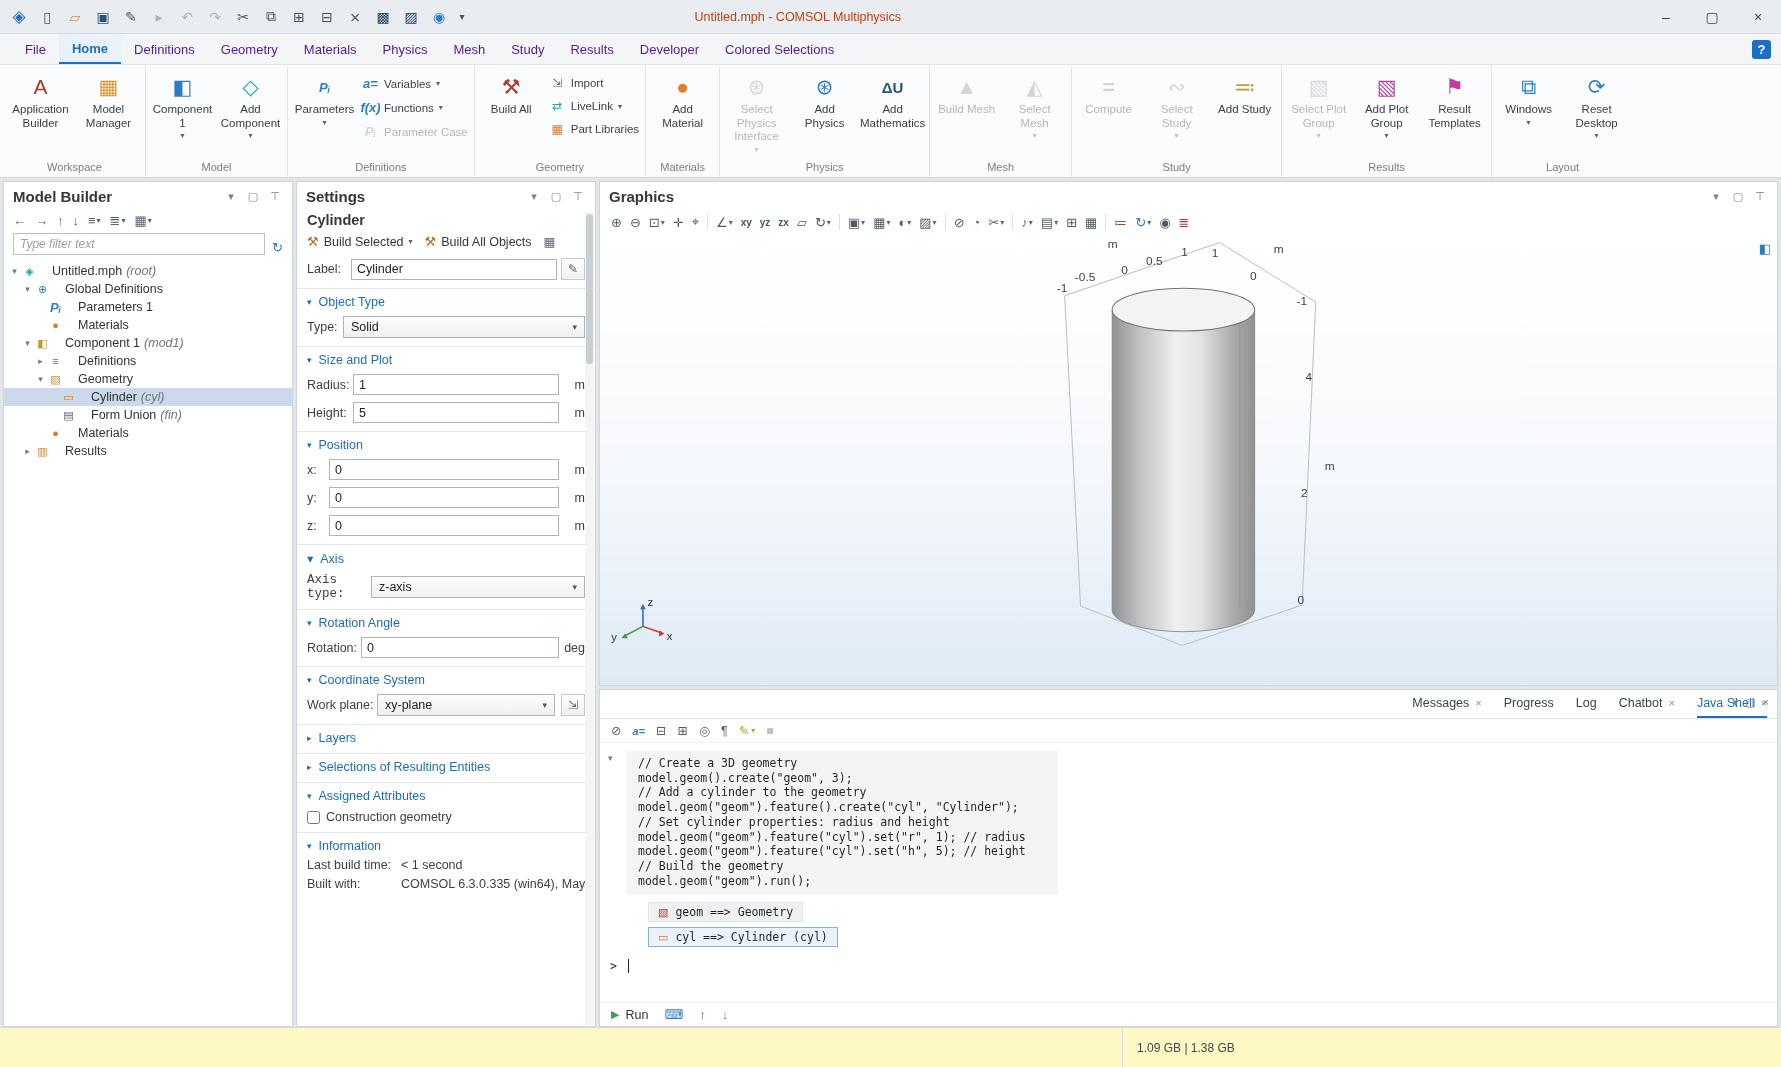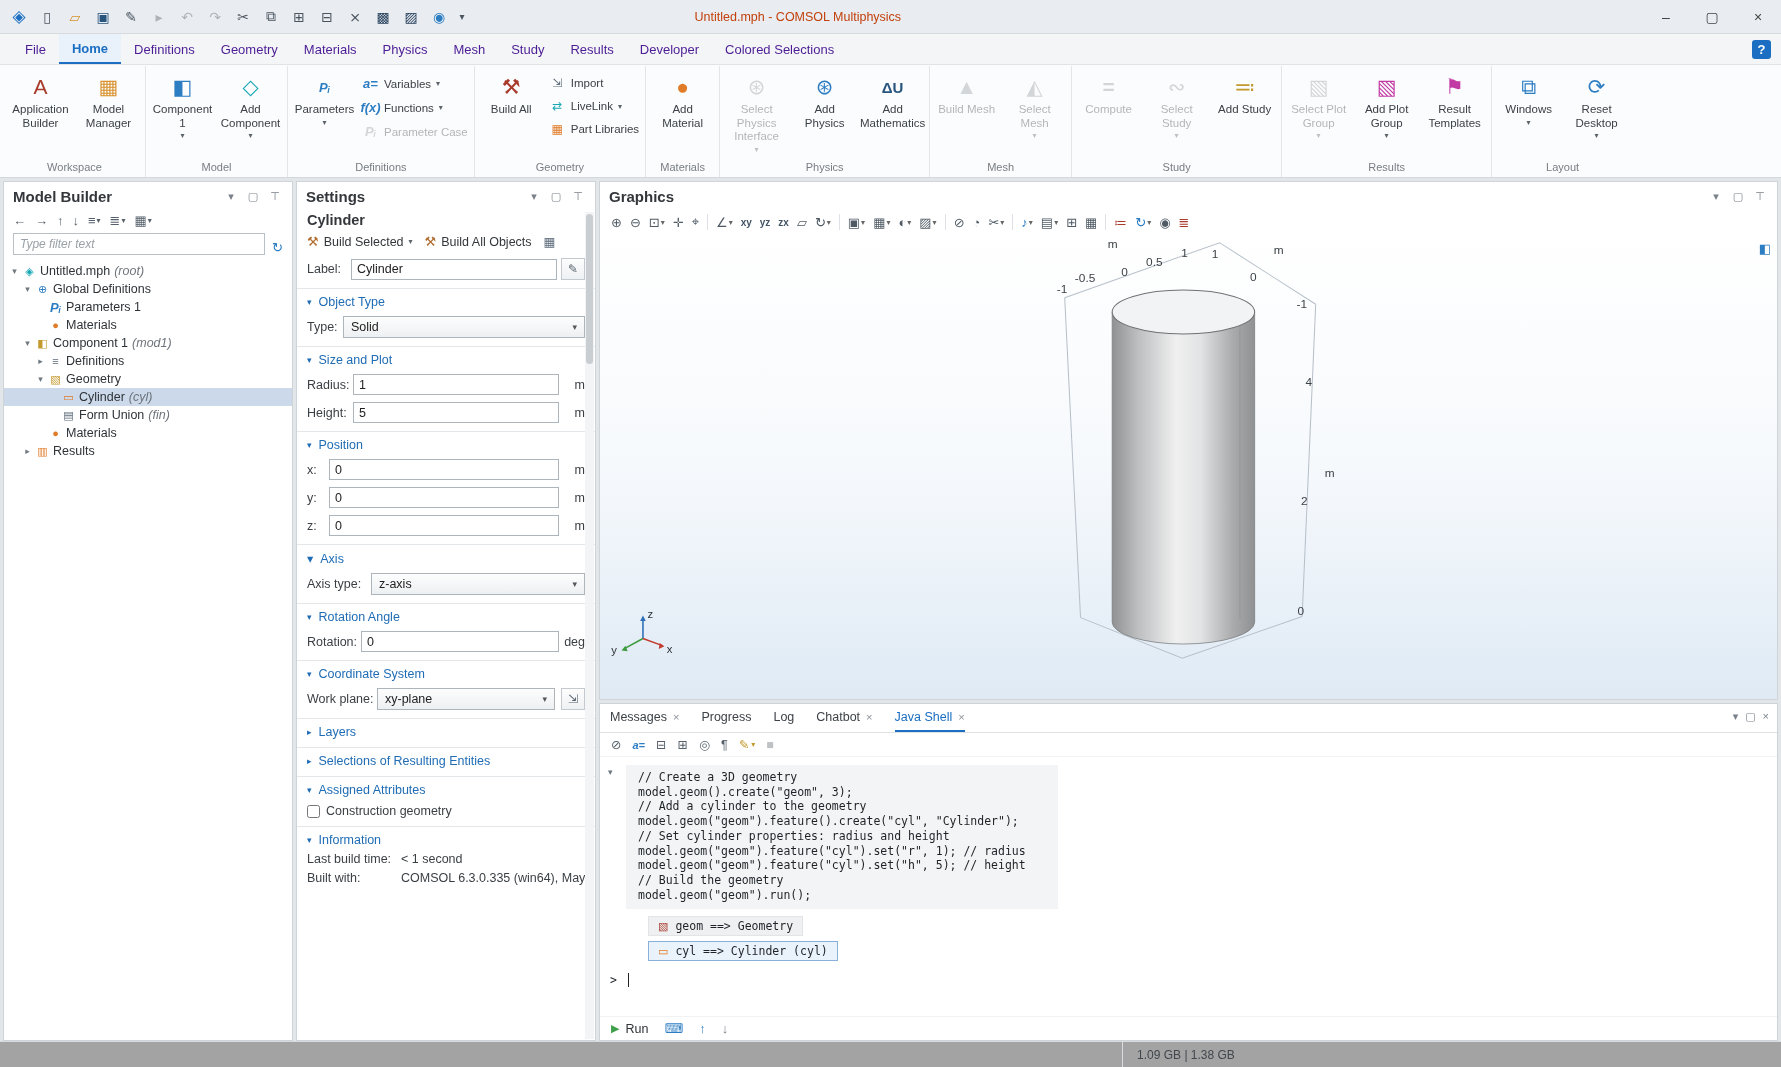--- a/index.html
+++ b/index.html
@@ -57,41 +57,41 @@
 .mbt{display:flex;align-items:center;gap:1px;}
 .mbt .scaret{font-size:8px;}
 .mb-filter-row{display:flex;align-items:flex-end;gap:7px;padding:1px 9px 5px;flex:none;}
 .mb-filter{flex:1;height:22px;border:1px solid #b9c0c6;padding:0 6px;font-size:12px;color:#333;}
 .mb-filter::placeholder{color:#9aa1a8;font-style:italic;}
 .tree{flex:1;overflow:hidden;font-size:12.5px;padding-top:2px;}
 .trow{display:flex;align-items:center;height:18px;white-space:nowrap;}
 .trow.selected{background:#ccd9ea;}
 .tarrow{width:13px;text-align:center;color:#6e7880;font-size:9px;flex:none;}
 .ticon{width:17px;text-align:center;font-size:11px;flex:none;}
-.tlabel{color:#2e3338;margin-left:2px;}
+.tlabel{color:#2e3338;margin-left:14px;}
 .tsuffix{font-style:italic;color:#6e757c;margin-left:4px;}
 
 
 .settings{width:300px;flex:none;position:relative;}
 .set-body{flex:1;overflow:hidden;}
 .set-node-title{font-size:14.5px;font-weight:bold;color:#33373b;padding:1px 10px 6px;}
 .set-toolbar{display:flex;align-items:center;gap:12px;padding:0 10px 7px;font-size:12.5px;color:#33373b;}
 .set-tbtn{display:flex;align-items:center;gap:5px;}
 .set-tbtn .scaret{font-size:8px;color:#5c636a;}
 .hammer{color:#b06c2e;font-size:13px;}
 .lrow{display:flex;align-items:center;padding:2px 10px 8px;gap:4px;}
 .lrow label{width:40px;font-size:12.5px;color:#3a3f44;flex:none;}
 .tinput{flex:1;height:21px;border:1px solid #adb5bc;padding:0 5px;font-size:12.5px;color:#222;background:#fff;min-width:0;}
 .sq-btn{width:24px;height:22px;border:1px solid #c3c9ce;background:linear-gradient(#fdfdfd,#eef1f3);display:flex;align-items:center;justify-content:center;font-size:12px;color:#56606a;flex:none;}
 .sec{border-top:1px solid #e4e7ea;padding:6px 10px 8px;}
 .sec-head{display:flex;align-items:center;gap:7px;color:#1f6cb5;font-size:12.5px;}
 .sec-head .chev{font-size:9px;}
 .sec .frow{display:flex;align-items:center;margin-top:7px;}
 .frow label{font-size:12.5px;color:#3a3f44;flex:none;}
-.lw36{width:36px;} .lw46{width:46px;} .lw22{width:22px;} .lw64{width:64px;} .lw54{width:54px;} .lw70{width:70px;}
+.lw36{width:36px;} .lw46{width:46px;} .lw22{width:22px;} .lw64{width:64px;font-family:Liberation Mono, monospace;} .lw54{width:54px;} .lw70{width:70px;}
 .unit{width:26px;text-align:right;font-size:12.5px;color:#3a3f44;flex:none;}
 .fselect{flex:1;height:22px;border:1px solid #adb5bc;background:linear-gradient(#fdfdfd,#edf0f2);display:flex;align-items:center;padding:0 7px;font-size:12.5px;color:#222;min-width:0;}
 .fselect .sel-caret{margin-left:auto;font-size:9px;color:#555;}
 .chkrow{display:flex;align-items:center;gap:6px;margin-top:7px;font-size:12.5px;color:#3a3f44;}
 .irow{display:flex;margin-top:5px;font-size:12.5px;color:#3a3f44;}
 .ilabel{width:94px;flex:none;}
 .ival{flex:1;white-space:nowrap;overflow:hidden;}
 .set-scroll{position:absolute;right:1px;top:30px;bottom:1px;width:9px;background:#f2f4f5;}
 .set-thumb{position:absolute;left:1px;right:1px;top:2px;height:150px;background:#c9ced3;border-radius:4px;}
 
@@ -102,21 +102,21 @@
 .g-tool{display:flex;align-items:center;gap:1px;padding:2px 3px;border-radius:3px;flex:none;}
 .g-tool .scaret{font-size:8px;color:#666;}
 .g-tool .vtxt{font-size:10px;font-weight:bold;color:#456;}
 .g-sep{width:1px;height:16px;background:#dde1e5;margin:0 3px;flex:none;}
 .g-canvas{flex:1;position:relative;background:linear-gradient(180deg,#ffffff 0%,#f6f9fc 50%,#dfeaf5 100%);min-height:0;}
 .g-canvas svg{position:absolute;inset:0;width:100%;height:100%;}
 .canvas-corner-icon{position:absolute;top:6px;right:6px;font-size:13px;color:#2d7dc3;}
 
 
 .console{height:338px;flex:none;}
-.tabs-row{display:flex;align-items:stretch;height:29px;border-bottom:1px solid #e0e3e6;padding:0 10px;gap:22px;position:relative;flex:none;}
+.tabs-row{display:flex;align-items:stretch;height:29px;border-bottom:1px solid #e0e3e6;padding:0 10px;gap:22px;position:relative;flex:none;justify-content:flex-end;}
 .ctab{display:flex;align-items:center;gap:6px;font-size:12.5px;color:#3c4247;border-bottom:2px solid transparent;}
 .ctab.active{color:#1b6ec2;border-bottom-color:#1b6ec2;}
 .ctab .x{font-size:11px;color:#8a9096;}
 .tabs-icons{position:absolute;right:8px;top:6px;display:flex;gap:7px;color:#7b828a;font-size:11px;}
 .console-toolbar{display:flex;align-items:center;gap:11px;padding:4px 11px;color:#56606a;font-size:12.5px;border-bottom:1px solid #f0f2f4;flex:none;}
 .ct-icon{display:flex;align-items:center;gap:2px;}
 .ct-icon .scaret{font-size:8px;}
 .ct-icon .txt{font-size:11px;font-weight:bold;color:#2d7dc3;font-style:italic;}
 .shell-body{flex:1;font-family:"DejaVu Sans Mono","Liberation Mono",monospace;font-size:11.5px;color:#1f2328;padding:8px 10px;overflow:hidden;position:relative;}
 .fold{position:absolute;left:8px;top:10px;font-size:9px;color:#6e7880;font-family:"Liberation Sans",sans-serif;}
@@ -128,21 +128,21 @@
 .chip-icon{font-size:11px;font-family:"Liberation Sans",sans-serif;}
 .prompt-row{display:flex;align-items:center;margin-top:12px;}
 .prompt-char{width:14px;}
 .prompt-caret{width:1px;height:14px;background:#222;margin-left:4px;}
 .console-bottom{display:flex;align-items:center;gap:16px;padding:4px 11px;border-top:1px solid #f0f2f4;font-size:12.5px;color:#2e3338;flex:none;}
 .run-btn{display:flex;align-items:center;gap:6px;}
 .run-play{color:#3fa04c;font-size:11px;}
 .cb-icon{color:#2d7dc3;font-size:13px;}
 
 
-.statusbar{height:26px;background:#a3a3a3;border-top:1px solid #d8dce0;position:relative;flex:none;}
+.statusbar{height:40px;background:#fef9c3;border-top:1px solid #d8dce0;position:relative;flex:none;}
 .mem{position:absolute;left:63%;top:0;height:100%;display:flex;align-items:center;font-size:12px;color:#41474d;border-left:1px solid #d8dce0;padding-left:14px;}
 </style>
 </head>
 <body>
 
 <div class="app">
 
   <div class="titlebar">
     <div class="qat">
       <span class="tb-icon logo">◈</span>

